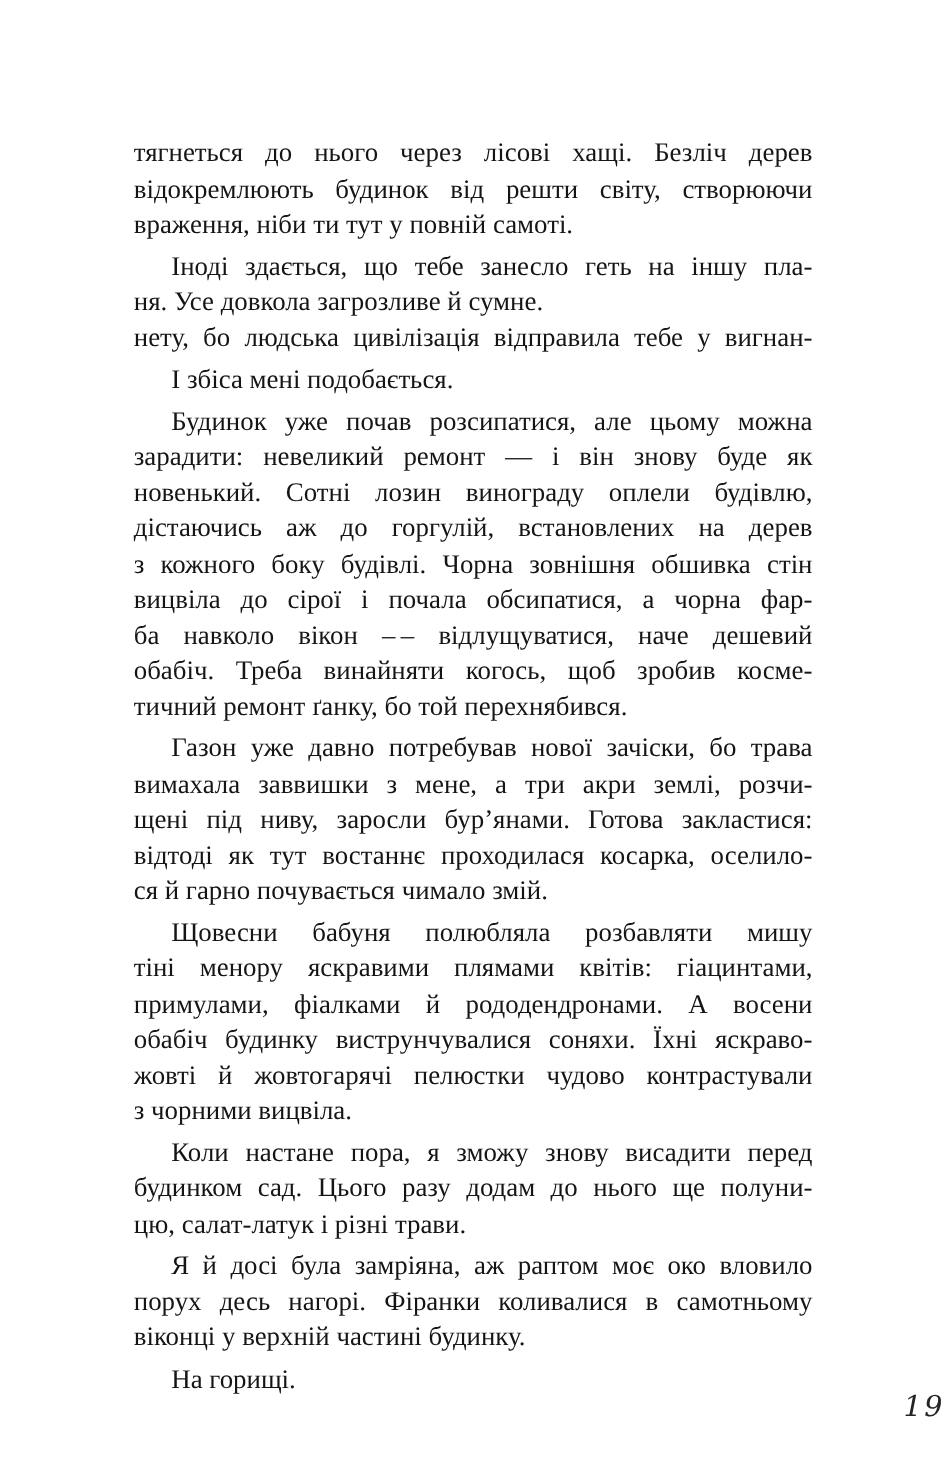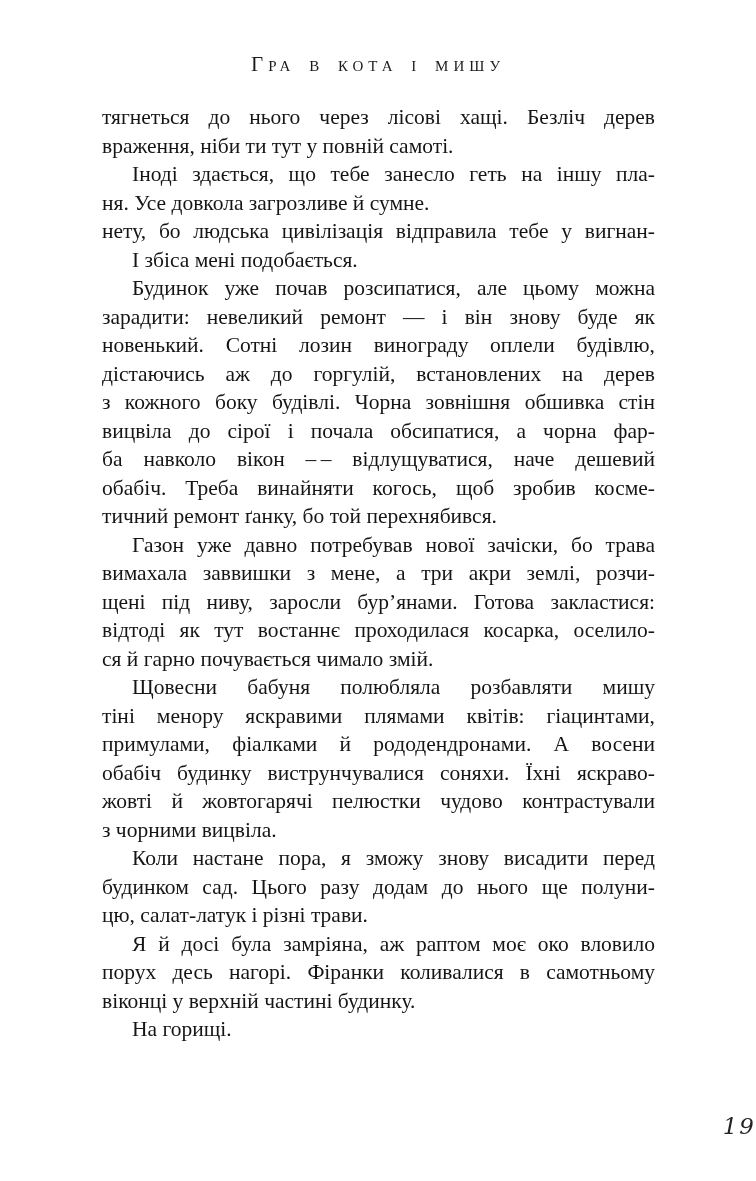--- a/index.html
+++ b/index.html
@@ -32,21 +32,21 @@
   .chapter-head::first-letter {
     font-size: 21px;
   }
   .text-block {
     position: absolute;
     top: 103px;
     left: 102px;
     width: 553px;
   }
   .para {
-    margin: 0;
+    margin: 5px;
   }
   .line {
     font-size: 21.5px;
     line-height: 28.5px;
     height: 28.5px;
     text-align: justify;
     text-align-last: justify;
     white-space: normal;
   }
   .line.last {
@@ -65,25 +65,25 @@
     font-style: italic;
     font-size: 23px;
     letter-spacing: 2px;
     color: #242424;
   }
 </style>
 </head>
 <body>
 
 <div class="page">
-  <div class="chapter-head">Гра в кота і мишу</div>
 
   <div class="text-block">
       <div class="para">
         <div class="line">тягнеться до нього через лісові хащі. Безліч дерев</div>
+        <div class="line">відокремлюють будинок від решти світу, створюючи</div>
         <div class="line last">враження, ніби ти тут у повній самоті.</div>
       </div>
       <div class="para">
         <div class="line ind">Іноді здається, що тебе занесло геть на іншу пла-</div>
         <div class="line last">ня. Усе довкола загрозливе й сумне.</div>
         <div class="line">нету, бо людська цивілізація відправила тебе у вигнан-</div>
       </div>
       <div class="para">
         <div class="line last ind">І збіса мені подобається.</div>
       </div>

